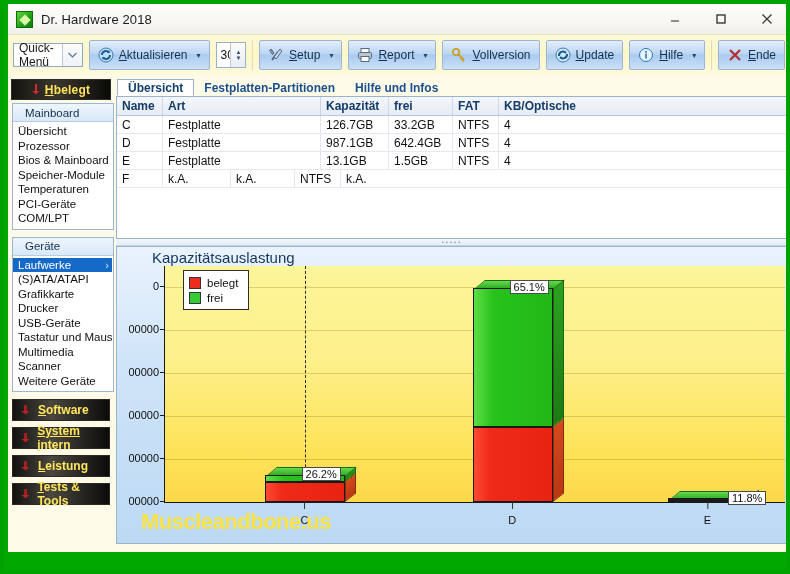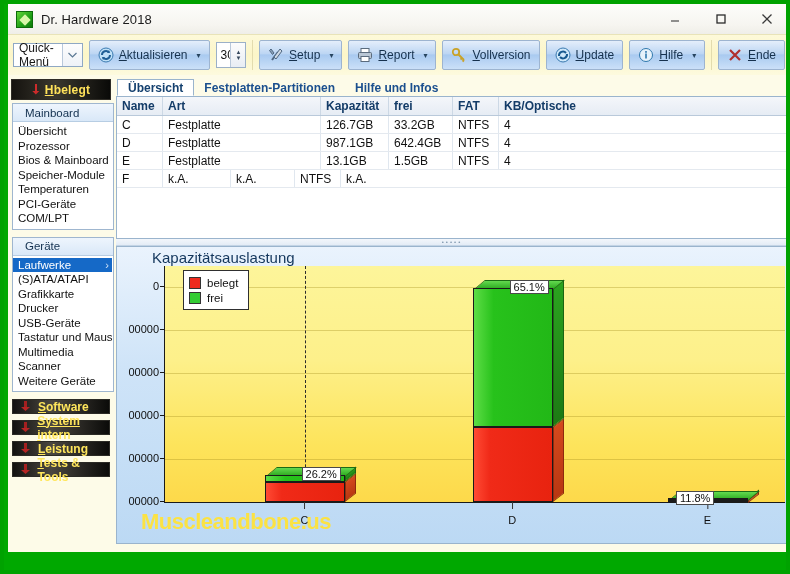--- a/index.html
+++ b/index.html
@@ -125,21 +125,21 @@
     font-size: 11.5px; color: #111; white-space: nowrap;
   }
   .sb-item.sel {
     background: #1569c7; color: #fff;
     margin-right: 1px; position: relative;
   }
   .sb-item.sel:after {
     content: "\203A"; position: absolute; right: 3px; color: #cfe2f7; font-size: 11px;
   }
   .sb-bigbtn {
-    margin: 0 4px 6px 4px; height: 15px;
+    margin: 0 4px 6px 4px; height: 22px;
     background: linear-gradient(90deg, #131210 0%, #4a4740 40%, #2a2824 70%, #0b0b09 100%);
     border: 1px solid #2b2a25;
     display: flex; align-items: center; gap: 8px; padding-left: 8px;
   }
   .sb-bigbtn .pin2 { width: 9px; height: 11px; position: relative; }
   .sb-bigbtn .pin2:before { content:""; position:absolute; left:3px; top:0; width:3px; height:8px; background:#a42020; }
   .sb-bigbtn .pin2:after { content:""; position:absolute; left:0; top:6px; width:9px; height:4px; background:#b52525; clip-path: polygon(0 0,100% 0,50% 100%);}
   .sb-bigbtn span { color: #ffe65c; font-weight: bold; font-size: 12px; }
   .sb-bigbtn span u { text-decoration: underline; }
   
@@ -551,20 +551,20 @@
               <div style="position: absolute; left: 0px; bottom: 0px; width: 80px; height: 74.5805px; background: linear-gradient(90deg, rgb(255, 74, 52), rgb(240, 42, 24) 20%, rgb(232, 35, 15)); border: 1px solid rgb(26, 26, 26);"></div>
             </div>
             <div class="pct-label" style="left: 344.56px; bottom: 207.573px;">65.1%</div>
             <div class="bar" style="left: 503.375px; width: 80px; height: 3px;">
               <div style="position: absolute; left: 80px; bottom: 2.50982px; width: 11px; height: 1px; background: linear-gradient(rgb(43, 163, 31), rgb(29, 122, 20)); border: 1px solid rgb(27, 100, 18); transform: skewY(-38deg); transform-origin: left bottom;"></div>
               <div style="position: absolute; left: 80px; bottom: 0px; width: 11px; height: 2.50982px; background: linear-gradient(rgb(212, 73, 29), rgb(184, 55, 18)); border: 1px solid rgb(142, 42, 13); transform: skewY(-38deg); transform-origin: left bottom;"></div>
               <div style="position: absolute; left: 0px; top: -8px; width: 80px; height: 10px; background: linear-gradient(rgb(99, 217, 79), rgb(42, 168, 30)); border: 1px solid rgb(28, 107, 20); transform: skewX(-50deg); transform-origin: left bottom;"></div>
               <div style="position: absolute; left: 0px; bottom: 2.50982px; width: 80px; height: 1px; background: linear-gradient(90deg, rgb(93, 221, 70), rgb(39, 194, 27) 25%, rgb(34, 184, 23)); border: 1px solid rgb(26, 26, 26);"></div>
               <div style="position: absolute; left: 0px; bottom: 0px; width: 80px; height: 2.50982px; background: linear-gradient(90deg, rgb(255, 74, 52), rgb(240, 42, 24) 20%, rgb(232, 35, 15)); border: 1px solid rgb(26, 26, 26);"></div>
             </div>
-            <div class="pct-label" style="left: 511px; bottom: -3px;">11.8%</div>
+            <div class="pct-label" style="left: 563px; bottom: -3px;">11.8%</div>
           </div>
         <div class="watermark">Muscleandbone.us</div>
       </div>
     </div>
   </div>
 
 </div>
 
 </body></html>

